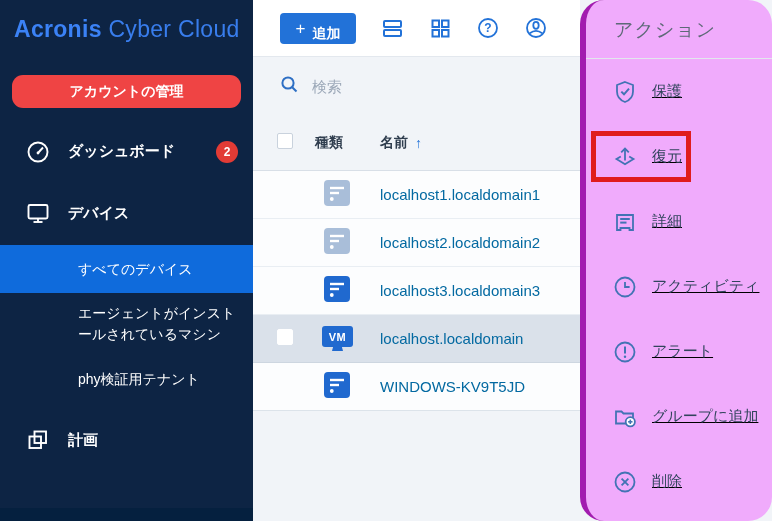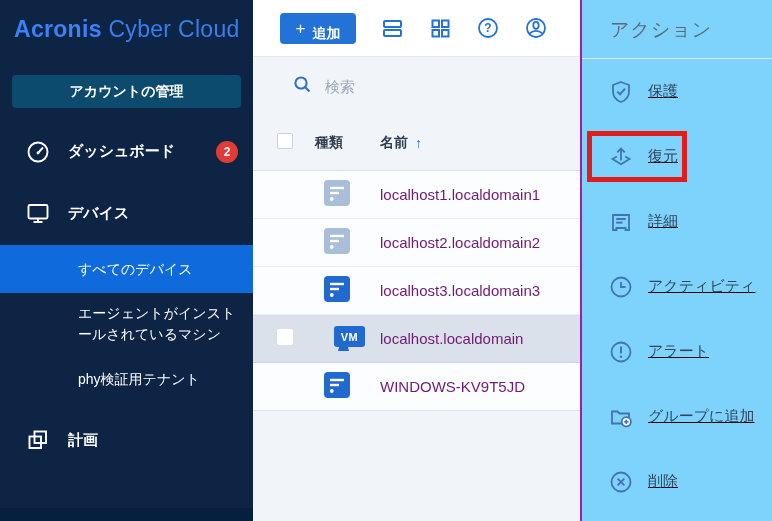--- a/index.html
+++ b/index.html
@@ -6,21 +6,21 @@
   html,body { width:772px; height:521px; overflow:hidden;
     font-family:"Liberation Sans","DejaVu Sans",sans-serif; }
   .app { display:flex; width:772px; height:521px; background:#f1f4f8; }
 
   
   .sidebar { position:relative; width:253px; height:521px; background:#0d2444; flex:0 0 253px; color:#fff; }
   .logo { padding:16px 0 0 14px; font-size:23px; color:#3b82f6; letter-spacing:.3px; white-space:nowrap; }
   .logo .b { font-weight:700; }
   .logo .r { font-weight:300; opacity:.95; }
   .acct-btn { margin:32px 12px 0 12px; height:33px; line-height:33px; text-align:center;
-    background:#0c4a6e; border-radius:4px; font-size:14px; font-weight:700; color:#fff; cursor:pointer; }
+    background:#ef4444; border-radius:11px; font-size:14px; font-weight:700; color:#fff; cursor:pointer; }
   .nav { margin-top:14px; }
   .nav-item { display:flex; align-items:center; cursor:pointer; }
   .nav-top { height:59px; padding-left:25px; font-size:15px; font-weight:700; }
   .nav-top .ic { width:26px; height:26px; flex:0 0 26px; margin-right:17px; }
   .nav-sub { height:48px; padding-left:78px; padding-right:16px; font-size:14px; font-weight:400; line-height:21px; }
   .nav-sub.multiline { height:62px; align-items:center; }
   .nav-sub.active { background:#0f6bdc; }
   .badge { margin-left:auto; margin-right:15px; width:22px; height:22px; border-radius:50%;
     background:#e23b35; color:#fff; font-size:12px; font-weight:700; display:flex; align-items:center; justify-content:center; }
   .devices-item { height:64px; }
@@ -31,21 +31,21 @@
   .main { width:327px; flex:0 0 327px; display:flex; flex-direction:column; background:#f1f4f8; }
   .toolbar { height:57px; flex:0 0 57px; background:#fff; border-bottom:1px solid #e3e8ee;
     display:flex; align-items:center; padding-left:27px; }
   .add-btn { width:76px; height:31px; background:#2272d8; border-radius:4px; color:#fff;
     display:flex; align-items:center; justify-content:center; gap:7px; cursor:pointer; }
   .add-btn .plus { font-size:17px; font-weight:400; line-height:1; }
   .add-btn .lbl { font-size:14px; font-weight:700;margin-top:12px; }
   .tb-icon { width:24px; height:24px; margin-left:24px; cursor:pointer; display:flex; align-items:center; justify-content:center; }
   .tb-icon:first-of-type { margin-left:28px; }
 
-  .search-row { height:58px; flex:0 0 58px; display:flex; align-items:center; padding-left:40px; }
+  .search-row { height:58px; flex:0 0 58px; display:flex; align-items:center; padding-left:27px; }
   .search-input { border:none; outline:none; background:transparent; font-size:15px; margin-left:13px;
     color:#3c4a5c; width:220px; font-family:inherit; }
   .search-input::placeholder { color:#9ca8b8; }
 
   .thead { height:56px; flex:0 0 56px; display:flex; align-items:center; padding-left:24px;
     border-bottom:1px solid #d8dfe7; font-size:14px; font-weight:700; color:#2f3d4e; }
   .cell-check { width:38px; flex:0 0 38px; }
   .cell-type { width:65px; flex:0 0 65px; }
   .cell-name { flex:1; display:flex; align-items:center; }
   .sort-arrow { color:#2272d8; margin-left:7px; font-size:14px; font-weight:700; }
@@ -53,30 +53,30 @@
   .checkbox { width:16px; height:16px; background:#fff; border:1px solid #c9d2dd; border-radius:2px; display:inline-block; cursor:pointer; }
   .row .checkbox { visibility:hidden; border-color:#fff; }
   .row.selected .checkbox { visibility:visible; }
 
   .rows { }
   .row { height:48px; background:#fcfdfe; border-bottom:1px solid #e9eef3; display:flex; align-items:center;
     padding-left:24px; cursor:pointer; }
   .row:last-child { border-bottom:1px solid #dce3ea;justify-content:space-between; }
   .row.selected { background:#dae1ea; border-bottom:1px solid #cdd6e0; }
   .row .cell-type { display:flex; align-items:center; }
-  .row .name { font-size:15px; color:#701a75; }
+  .row .name { font-size:15px; color:#0369a1; }
   .machine-ic { margin-left:9px; }
   .vm-wrap { margin-left:7px; display:flex; flex-direction:column; align-items:center; }
   .vm-badge { width:31px; height:21px; background:#2069cf; border-radius:3px; color:#fff;
-    font-size:11px; font-weight:700; display:flex; align-items:center; justify-content:center; letter-spacing:.5px;margin-left:12px; }
+    font-size:11px; font-weight:700; display:flex; align-items:center; justify-content:center; letter-spacing:.5px; }
   .vm-stand { width:11px; height:5px; background:#2069cf; margin-top:-1px;
     clip-path:polygon(12% 0,88% 0,100% 100%,0 100%); }
 
   
-  .panel { position:relative; width:192px; flex:0 0 192px; background:#7dd3fc; border-left:2px solid #a21caf; }
+  .panel { position:relative; width:192px; flex:0 0 192px; background:#f0abfc; border-left:6px solid #a21caf;border-radius:24px; }
   .panel-title { padding:17px 0 0 28px; font-size:19px; color:#5d6977; letter-spacing:1px; }
   .panel-divider { margin-top:15px; border-bottom:1px solid #e2e7ed; }
   .action-item { height:65px; display:flex; align-items:center; padding-left:26px; cursor:pointer;text-decoration:underline; }
   .action-item .ic { width:26px; height:26px; flex:0 0 26px; margin-right:14px; display:flex; align-items:center; justify-content:center; }
   .action-item .lbl { font-size:15px; color:#31445c; }
   .red-annotation { position:absolute; left:5px; top:131px; width:100px; height:51px;
     border:5px solid #e01c1c; pointer-events:none; z-index:5; }
 </style>
 </head>
 <body>

